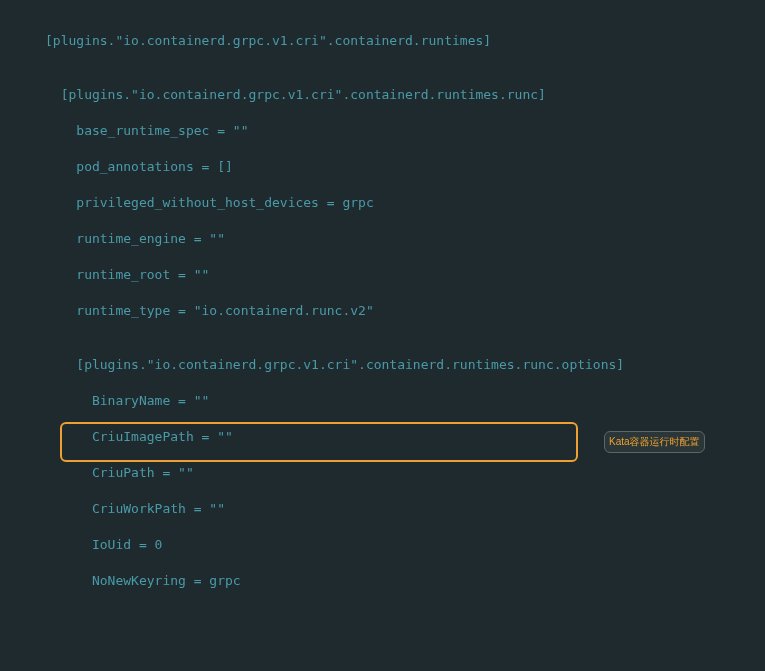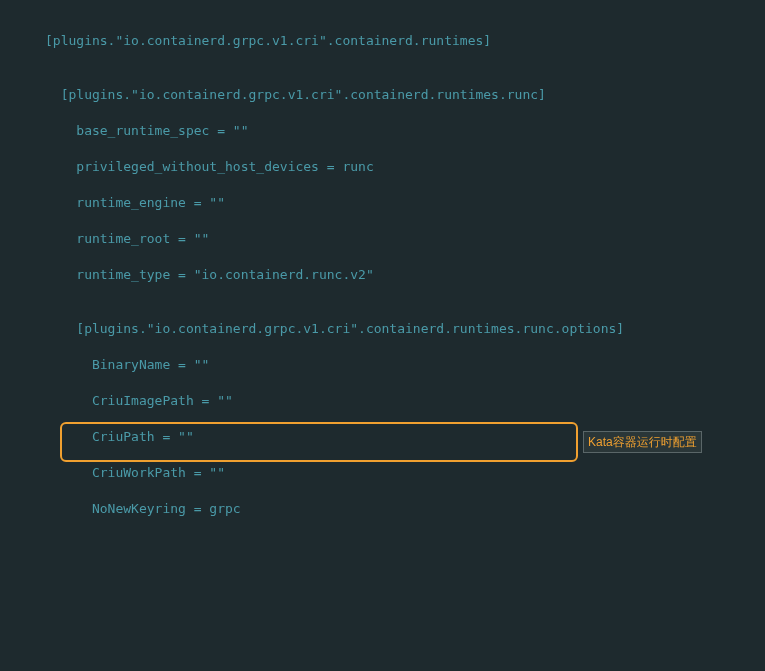--- a/index.html
+++ b/index.html
@@ -27,49 +27,51 @@
       left: 60px;
       top: 422px;
       width: 514px;
       height: 36px;
       border: 2px solid #f0a030;
       border-radius: 6px;
       pointer-events: none;
     }
     .annotation-box {
       position: absolute;
-      left: 583px;
+      left: 604px;
       top: 431px;
       background: #2a3638;
       border: 1px solid #5a6668;
       color: #f0a030;
       font-family: "PingFang SC", "Microsoft YaHei", sans-serif;
-      font-size: 12px;
+      font-size: 10px;
       padding: 1px 4px;
-      border-radius: 0;
+      border-radius: 6px;
     }
   </style>
 </head>
 <body>
 
 <div class="code-container">
 <span class="code-line">[plugins."io.containerd.grpc.v1.cri".containerd.runtimes]</span>
 <span class="code-line"></span>
 <span class="code-line">  [plugins."io.containerd.grpc.v1.cri".containerd.runtimes.runc]</span>
 <span class="code-line">    base_runtime_spec = ""</span>
-<span class="code-line">    privileged_without_host_devices = runc</span>
+<span class="code-line">    pod_annotations = []</span>
+<span class="code-line">    privileged_without_host_devices = grpc</span>
 <span class="code-line">    runtime_engine = ""</span>
 <span class="code-line">    runtime_root = ""</span>
 <span class="code-line">    runtime_type = "io.containerd.runc.v2"</span>
 <span class="code-line"></span>
 <span class="code-line">    [plugins."io.containerd.grpc.v1.cri".containerd.runtimes.runc.options]</span>
 <span class="code-line">      BinaryName = ""</span>
 <span class="code-line">      CriuImagePath = ""</span>
 <span class="code-line">      CriuPath = ""</span>
 <span class="code-line">      CriuWorkPath = ""</span>
+<span class="code-line">      IoUid = 0</span>
 <span class="code-line">      NoNewKeyring = grpc</span>
 
 
 
 
 
 
 <span class="code-line"></span>
 
 

